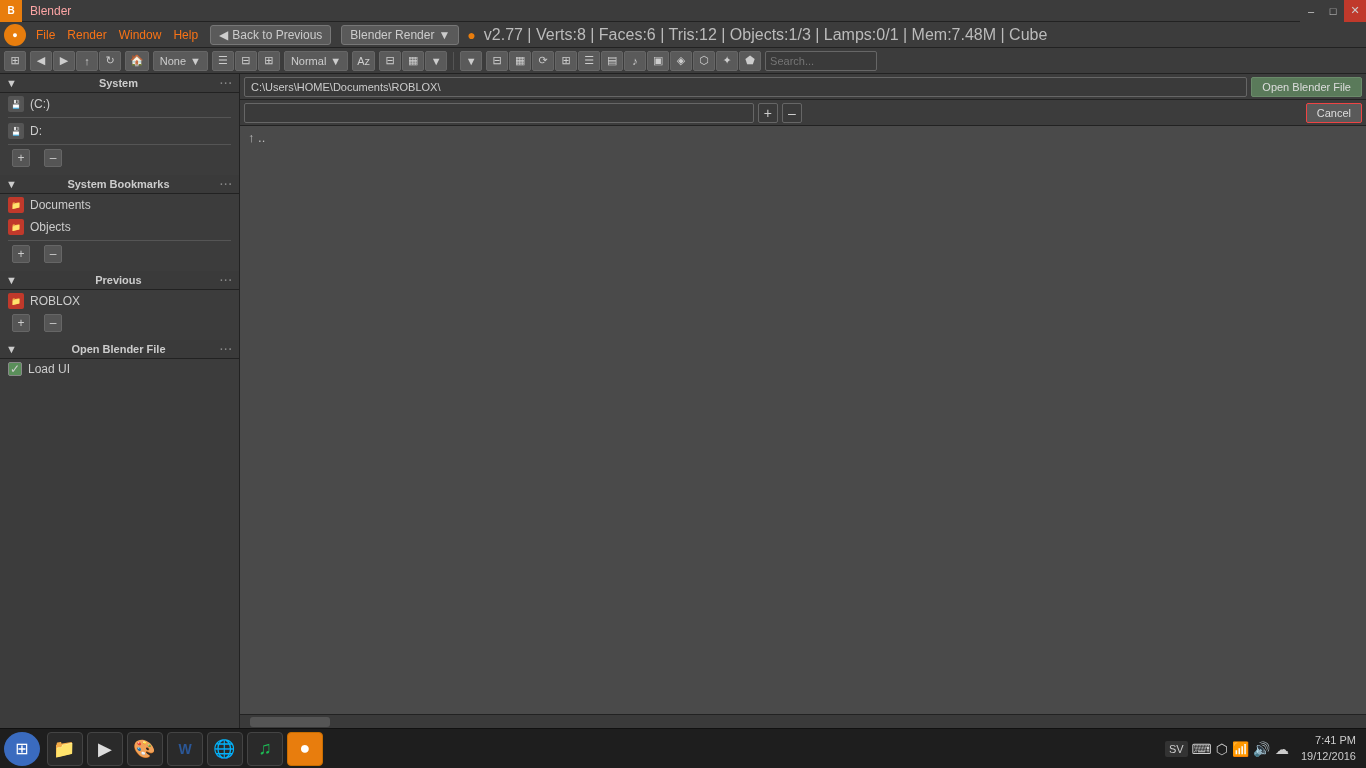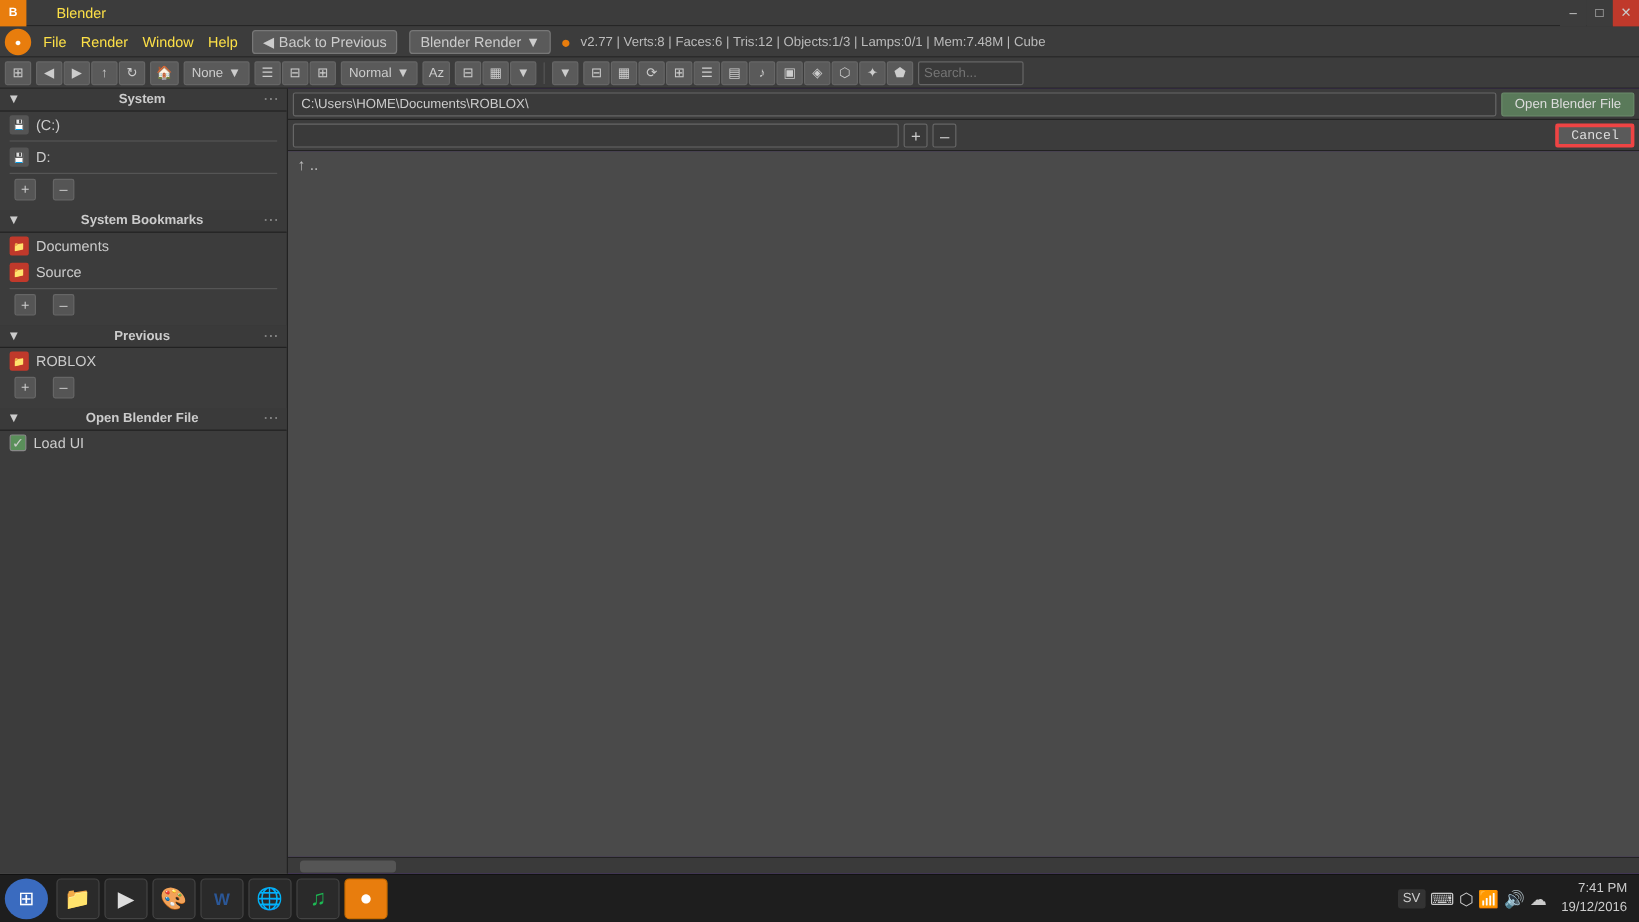--- a/index.html
+++ b/index.html
@@ -4,47 +4,47 @@
   <style>
     * { margin: 0; padding: 0; box-sizing: border-box; }
     body { width: 1366px; height: 768px; overflow: hidden; font-family: Arial, sans-serif; font-size: 12px; background: #4a4a4a; color: #ddd; }
 
     
     #titlebar {
       width: 100%; height: 22px; background: #3c3c3c; display: flex; align-items: center;
       border-bottom: 1px solid #222; user-select: none;
     }
     #titlebar .window-icon { width: 22px; height: 22px; background: #e87d0d; display: flex; align-items: center; justify-content: center; font-size: 10px; color: white; font-weight: bold; }
-    #titlebar .title { flex: 1; padding-left: 25px; font-size: 12px; color: #fde047; }
+    #titlebar .title { flex: 1; padding-left: 8px; font-size: 12px; color: #fca5a5; }
     #titlebar .window-controls { display: flex; }
     #titlebar .win-btn { width: 22px; height: 22px; display: flex; align-items: center; justify-content: center; font-size: 11px; color: #ccc; cursor: pointer; border: none; background: #3c3c3c; }
     #titlebar .win-btn.close { background: #c0392b; }
 
     
     #menubar {
       width: 100%; height: 26px; background: #3c3c3c; display: flex; align-items: center;
       border-bottom: 1px solid #222; padding: 0 4px;
     }
     #menubar .menu-logo { width: 22px; height: 22px; background: #e87d0d; border-radius: 50%; display: flex; align-items: center; justify-content: center; font-size: 9px; color: white; font-weight: bold; margin-right: 4px; }
-    #menubar .menu-item { padding: 2px 6px; font-size: 12px; color: #fde047; cursor: pointer; height: 22px; display: flex; align-items: center; }
+    #menubar .menu-item { padding: 2px 6px; font-size: 12px; color: #f97316; cursor: pointer; height: 22px; display: flex; align-items: center; }
     #menubar .back-btn { background: #5a5a5a; border: 1px solid #777; padding: 2px 8px; border-radius: 3px; margin: 0 6px; font-size: 12px; color: #ccc; cursor: pointer; height: 20px; display: flex; align-items: center; gap: 4px; }
     #menubar .engine-dropdown { background: #5a5a5a; border: 1px solid #777; padding: 2px 8px; border-radius: 3px; margin: 0 4px; font-size: 12px; color: #ccc; cursor: pointer; height: 20px; display: flex; align-items: center; gap: 4px; }
     #menubar .blender-icon { color: #e87d0d; font-size: 14px; margin: 0 4px; }
-    #menubar .status-text { font-size: 11px; color: #bbb; flex: 1; padding-left: 4px; }
+    #menubar .status-text { font-size: 16px; color: #bbb; flex: 1; padding-left: 4px; }
 
     
     #toolbar2 {
       width: 100%; height: 26px; background: #3c3c3c; display: flex; align-items: center;
       border-bottom: 1px solid #222; padding: 0 4px; gap: 4px;
     }
     .tb-btn { background: #5a5a5a; border: 1px solid #666; height: 20px; min-width: 22px; padding: 0 4px; display: flex; align-items: center; justify-content: center; cursor: pointer; color: #ccc; font-size: 11px; border-radius: 2px; }
     .tb-dropdown { background: #5a5a5a; border: 1px solid #666; height: 20px; padding: 0 6px; display: flex; align-items: center; cursor: pointer; color: #ccc; font-size: 11px; border-radius: 2px; gap: 4px; }
     .tb-sep { width: 1px; height: 18px; background: #555; margin: 0 2px; }
     .tb-group { display: flex; gap: 1px; }
-    .tb-search { background: #3a3a3a; border: 1px solid #666; height: 20px; width: 88px; padding: 0 4px; color: #ccc; font-size: 11px; border-radius: 2px; }
+    .tb-search { background: #3a3a3a; border: 1px solid #666; height: 20px; width: 112px; padding: 0 4px; color: #ccc; font-size: 11px; border-radius: 2px; }
 
     
     #main { display: flex; width: 100%; height: calc(768px - 22px - 26px - 26px - 40px); }
 
     
     #sidebar { width: 240px; background: #3c3c3c; border-right: 1px solid #222; display: flex; flex-direction: column; overflow-y: auto; }
     .sidebar-section { margin-bottom: 2px; }
     .sidebar-section-header { background: #3a3a3a; padding: 3px 6px; font-size: 11px; font-weight: bold; color: #ccc; display: flex; align-items: center; justify-content: space-between; border-bottom: 1px solid #222; cursor: pointer; }
     .sidebar-section-header .dots { color: #888; font-size: 10px; letter-spacing: 1px; }
     .sidebar-item { padding: 3px 8px; display: flex; align-items: center; gap: 6px; cursor: pointer; font-size: 12px; color: #ccc; }
@@ -60,21 +60,21 @@
 
     
     #filebrowser { flex: 1; display: flex; flex-direction: column; background: #4c1d95; }
     #path-bar { height: 26px; background: #3c3c3c; display: flex; align-items: center; border-bottom: 1px solid #222; padding: 0 4px; gap: 4px; }
     #path-input { flex: 1; background: #3a3a3a; border: 1px solid #666; height: 20px; padding: 0 6px; color: #ccc; font-size: 11px; border-radius: 2px; }
     #open-btn { background: #5a7a5a; border: 1px solid #6a8a6a; padding: 2px 10px; height: 20px; color: #ddd; font-size: 11px; cursor: pointer; border-radius: 2px; white-space: nowrap; }
     #filter-bar { height: 26px; background: #3c3c3c; display: flex; align-items: center; border-bottom: 1px solid #222; padding: 0 4px; gap: 4px; }
     #filter-input { flex: 1; background: #3a3a3a; border: 1px solid #666; height: 20px; padding: 0 6px; color: #ccc; font-size: 11px; border-radius: 2px; }
     #plus-filter { background: #3a3a3a; border: 1px solid #666; width: 20px; height: 20px; display: flex; align-items: center; justify-content: center; cursor: pointer; color: #ccc; font-size: 14px; border-radius: 2px; }
     #minus-filter { background: #3a3a3a; border: 1px solid #666; width: 20px; height: 20px; display: flex; align-items: center; justify-content: center; cursor: pointer; color: #ccc; font-size: 14px; border-radius: 2px; }
-    #cancel-btn { background: #5a5a5a; border: 3px solid #ef4444; padding: 2px 10px; height: 20px; color: #ddd; font-size: 11px; cursor: pointer; border-radius: 2px; font-family: Liberation Mono, monospace; }
+    #cancel-btn { background: #5a5a5a; border: 1px solid #ef4444; padding: 2px 10px; height: 20px; color: #ddd; font-size: 11px; cursor: pointer; border-radius: 2px; }
 
     
     #filelist { flex: 1; overflow-y: auto; background: #4a4a4a; position: relative; }
     .parent-dir { font-size: 13px; color: #bbb; padding: 4px 8px; cursor: pointer; }
 
     
     #filelist::-webkit-scrollbar { width: 12px; background: #3a3a3a; }
     #filelist::-webkit-scrollbar-thumb { background: #555; border-radius: 4px; }
 
     
@@ -201,21 +201,21 @@
         <span>▼</span>
         <span>System Bookmarks</span>
         <span class="dots">···</span>
       </div>
       <div class="sidebar-item">
         <div class="item-icon">📁</div>
         <span>Documents</span>
       </div>
       <div class="sidebar-item">
         <div class="item-icon">📁</div>
-        <span>Source</span>
+        <span>Objects</span>
       </div>
       <div class="sidebar-divider"></div>
       <div class="sidebar-pm-row">
         <div class="sidebar-plus-btn">+</div>
         <div class="sidebar-minus-btn">–</div>
       </div>
     </div>
 
     <div class="sidebar-section">
       <div class="sidebar-section-header">

